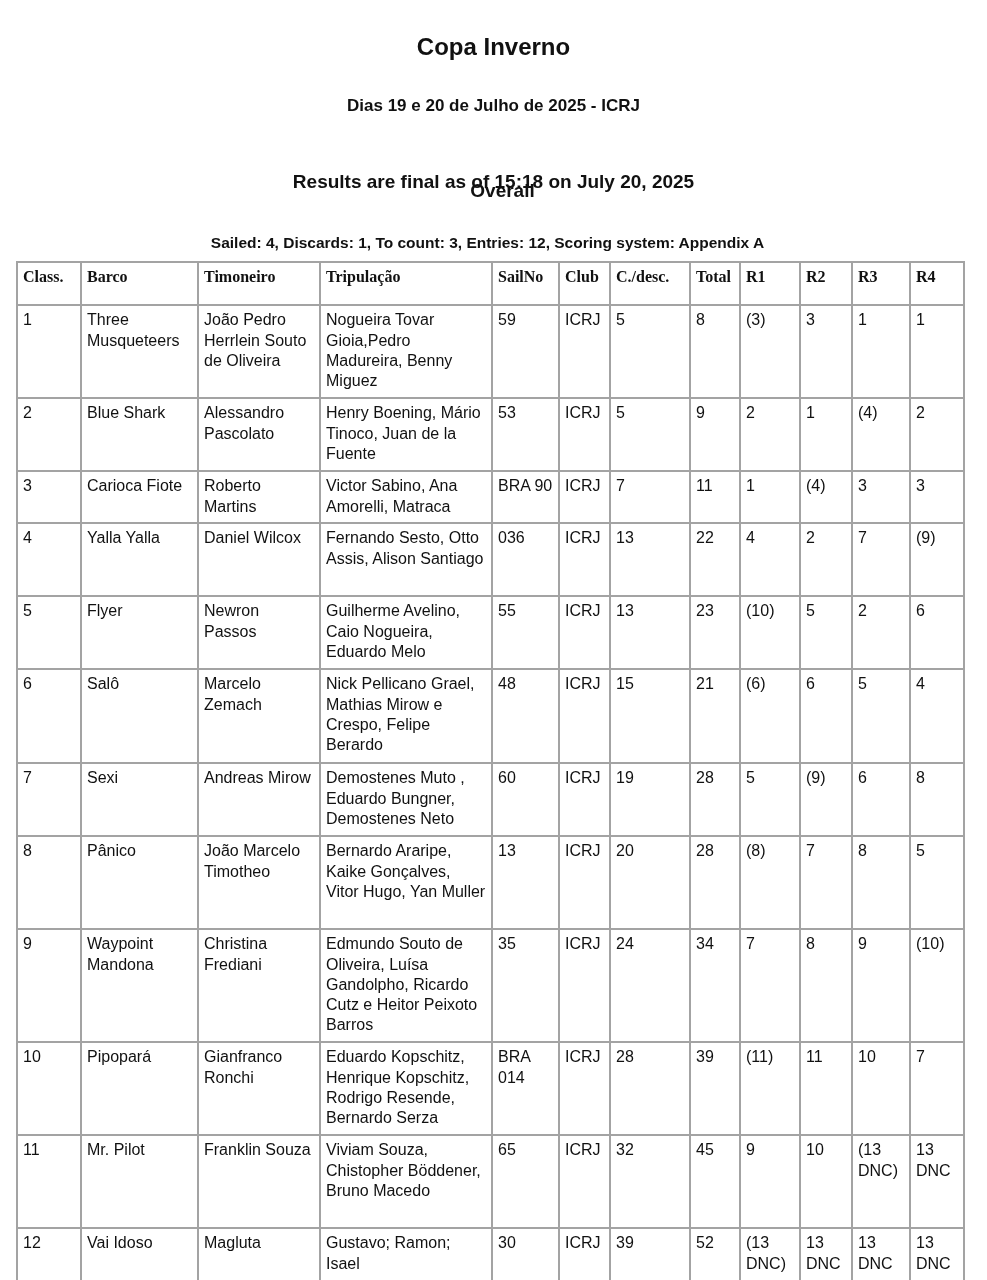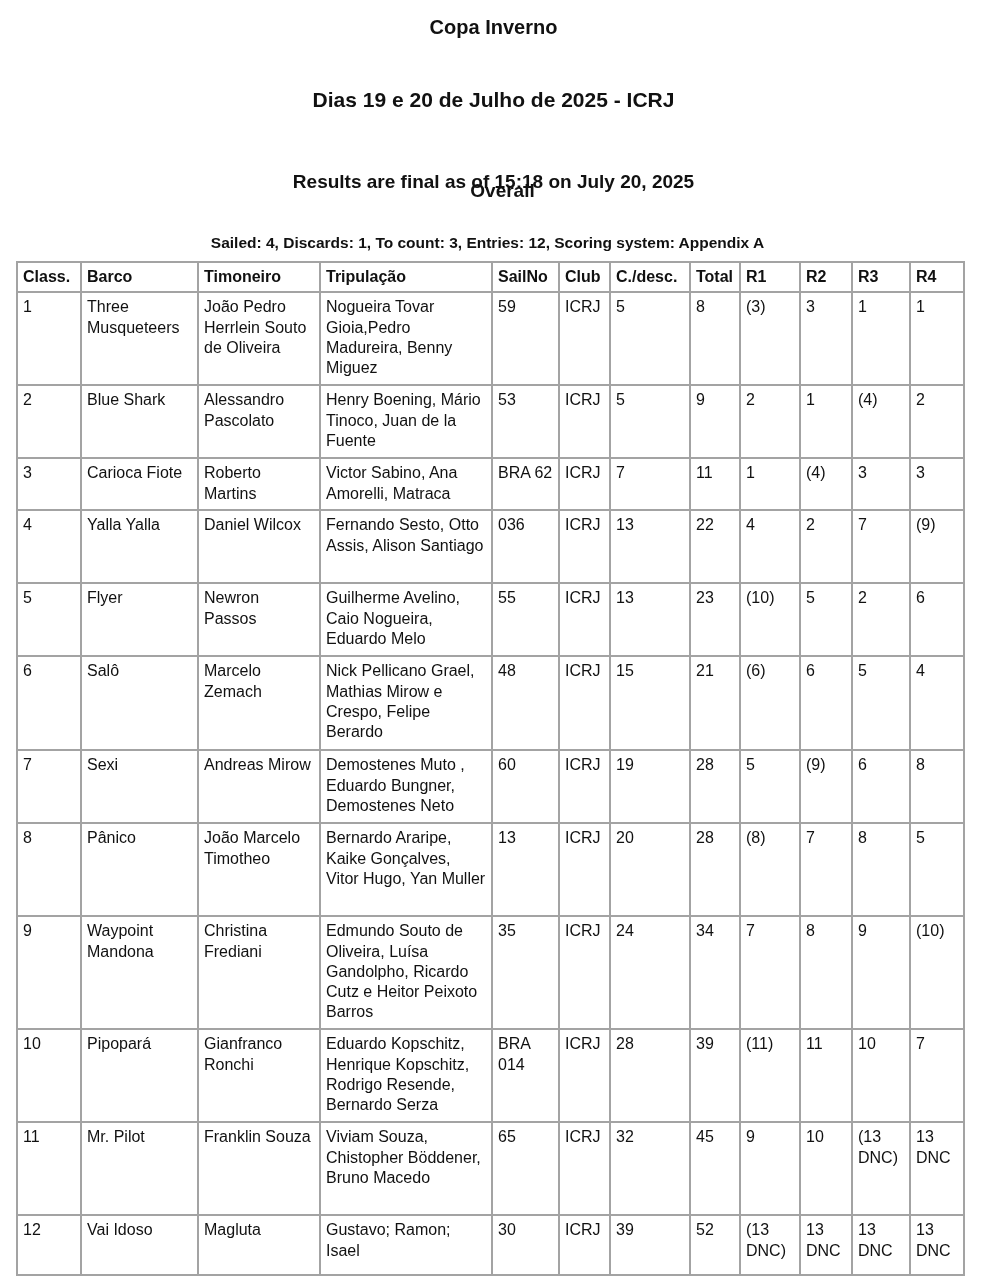--- a/index.html
+++ b/index.html
@@ -2,39 +2,39 @@
 <html><head>
   <meta charset="utf-8">
   <style>
     html, body { margin: 0; padding: 0; background: #ffffff; }
     body {
       width: 987px; height: 1280px; overflow: hidden;
       font-family: "Liberation Sans", sans-serif; color: #111;
       position: relative;
     }
     .h-title { position: absolute; left: 0; width: 987px; text-align: center; font-weight: bold; }
-    #t1 { top: 16px; font-size: 20px; }
-    #t2 { top: 88px; font-size: 21px; }
+    #t1 { top: 33px; font-size: 24px; }
+    #t2 { top: 96px; font-size: 17px; }
     #t3 { top: 136px; font-size: 19px; margin-top: 35px; }
     #t4 { top: 180px; font-size: 19px; padding-left: 9px; }
     #t5 { top: 234px; font-size: 15.5px; left: -6px; }
     table.results {
       position: absolute; left: 16px; top: 261px;
       border-collapse: collapse; table-layout: fixed;
       width: 947px;
       font-size: 16px; line-height: 20.3px;
     }
     table.results th, table.results td {
       border: 2px solid #a3a3a3;
       vertical-align: top;
       text-align: left;
       padding: 4px 4px 5px 5px;
       overflow: hidden;
     }
-    table.results th { font-weight: bold; padding: 4px 3px 4px 5px; }
+    table.results th { font-weight: bold; padding: 4px 3px 17px 5px; font-family: Liberation Serif, serif; }
     table.results td.racecell { padding-right: 2px; }
   </style>
 </head>
 <body>
 
 <div id="t1" class="h-title">Copa Inverno</div>
 <div id="t2" class="h-title">Dias 19 e 20 de Julho de 2025 - ICRJ</div>
 <div id="t3" class="h-title">Results are final as of 15:18 on July 20, 2025</div>
 <div id="t4" class="h-title">Overall</div>
 <div id="t5" class="h-title">Sailed: 4, Discards: 1, To count: 3, Entries: 12, Scoring system: Appendix A</div>
@@ -97,21 +97,21 @@
         <td class="racecell">2</td>
         <td class="racecell">1</td>
         <td class="racecell">(4)</td>
         <td class="racecell">2</td>
       </tr>
       <tr style="height: 52px;">
         <td>3</td>
         <td>Carioca Fiote</td>
         <td>Roberto Martins</td>
         <td>Victor Sabino, Ana Amorelli, Matraca</td>
-        <td>BRA 62</td>
+        <td>BRA 90</td>
         <td>ICRJ</td>
         <td>7</td>
         <td>11</td>
         <td class="racecell">1</td>
         <td class="racecell">(4)</td>
         <td class="racecell">3</td>
         <td class="racecell">3</td>
       </tr>
       <tr style="height: 73px;">
         <td>4</td>

